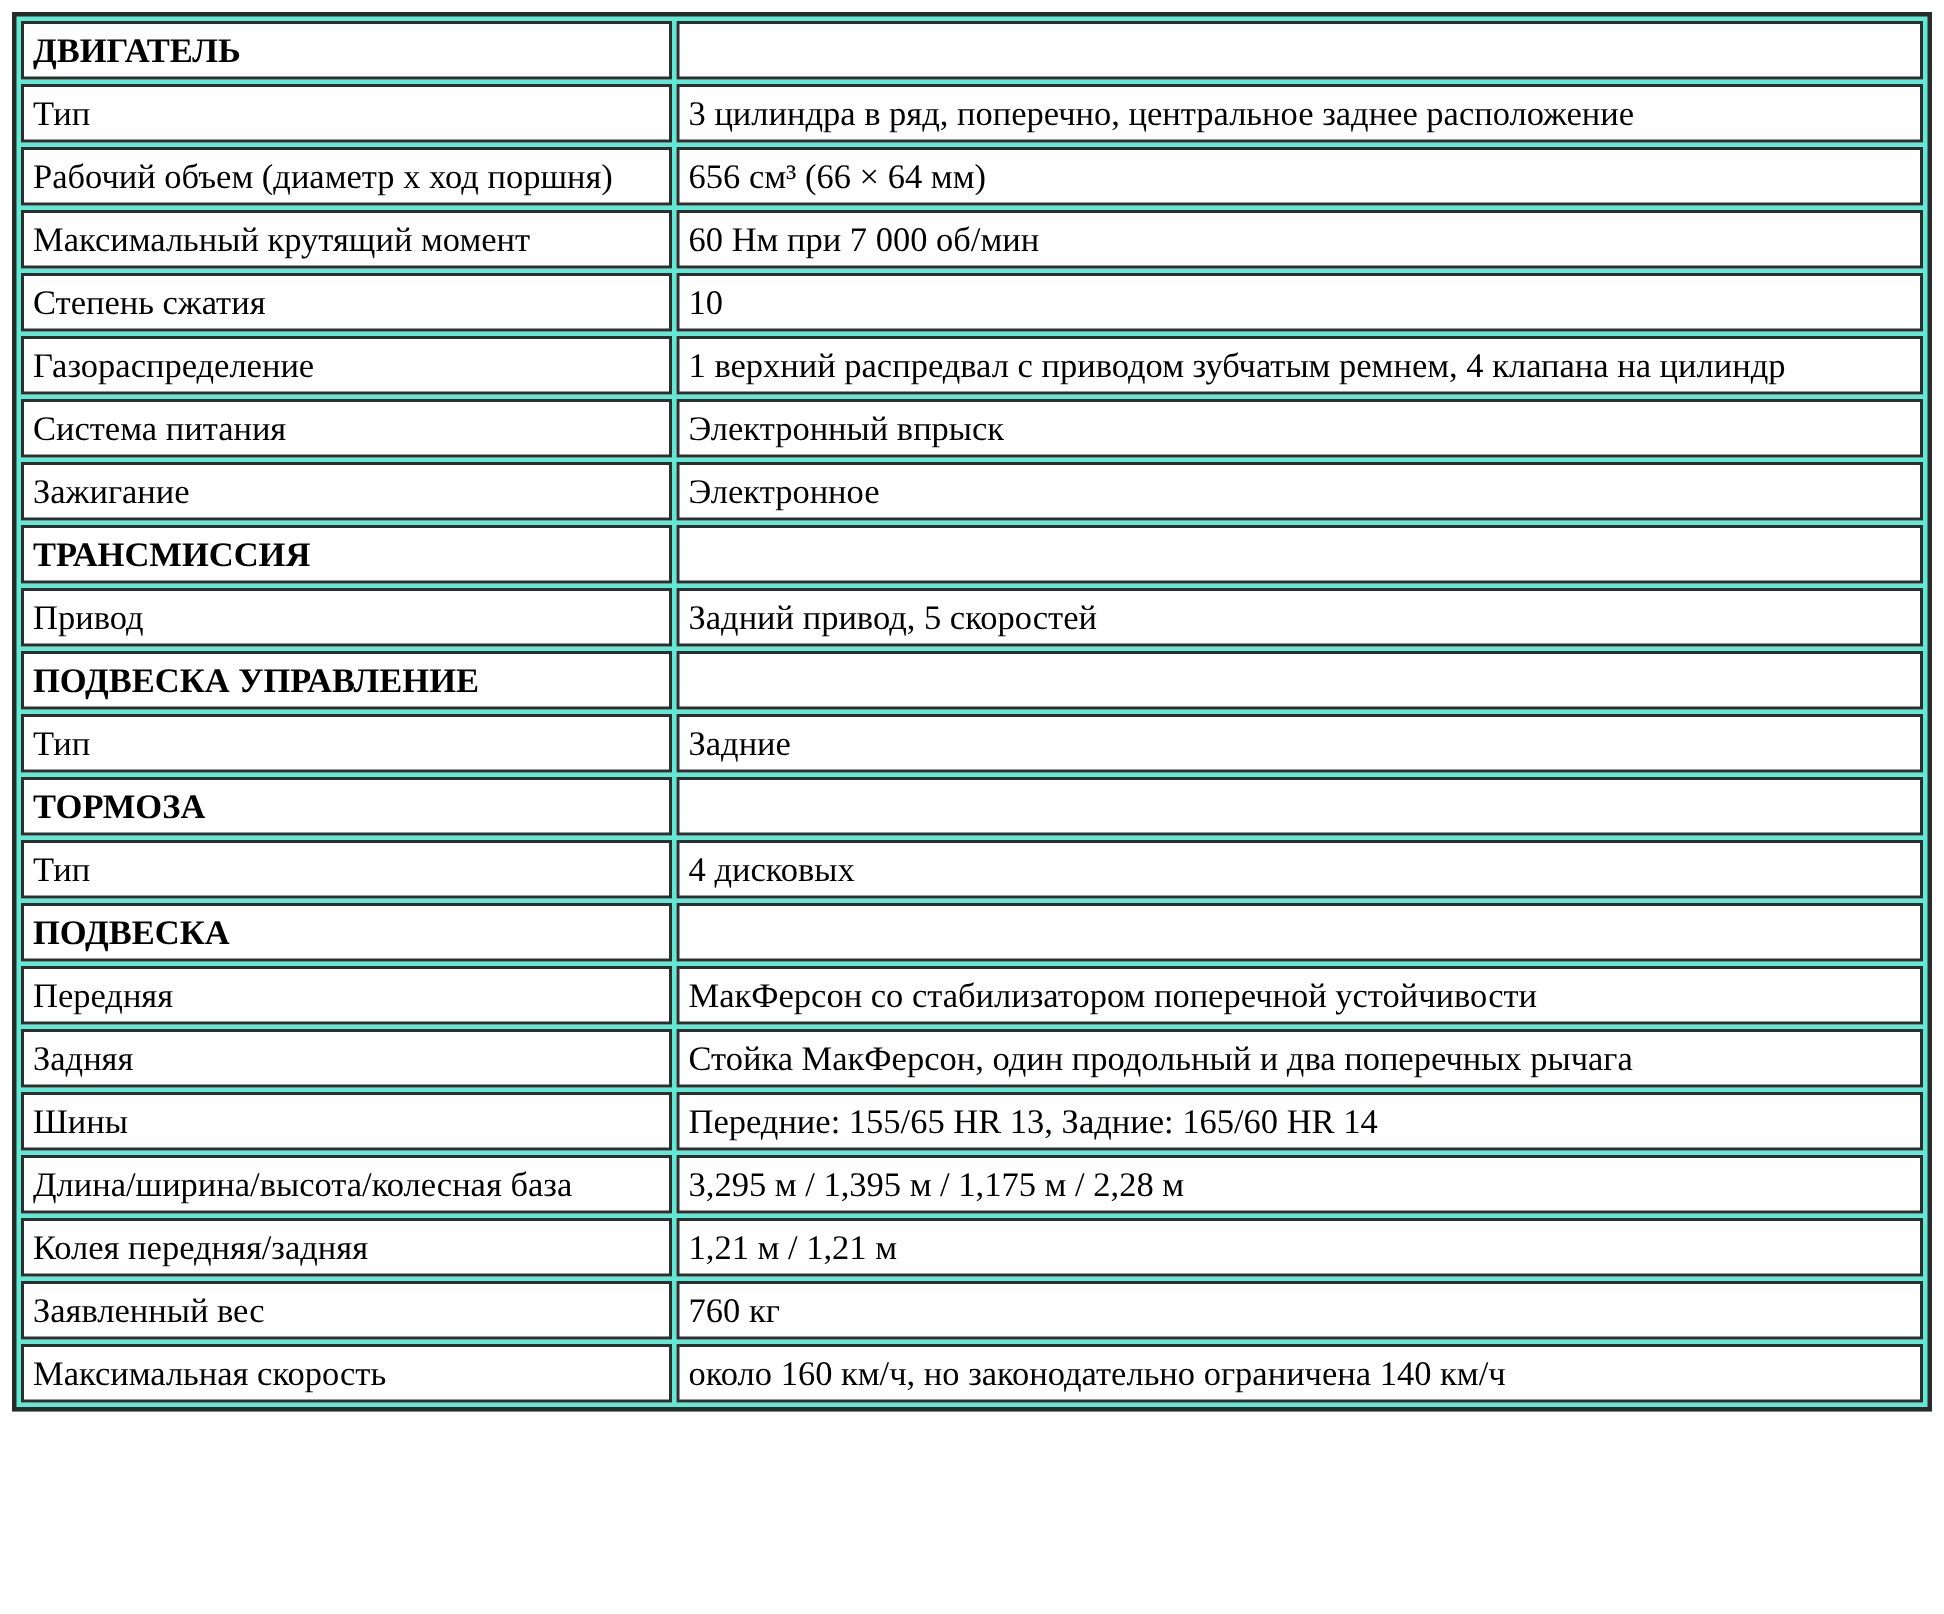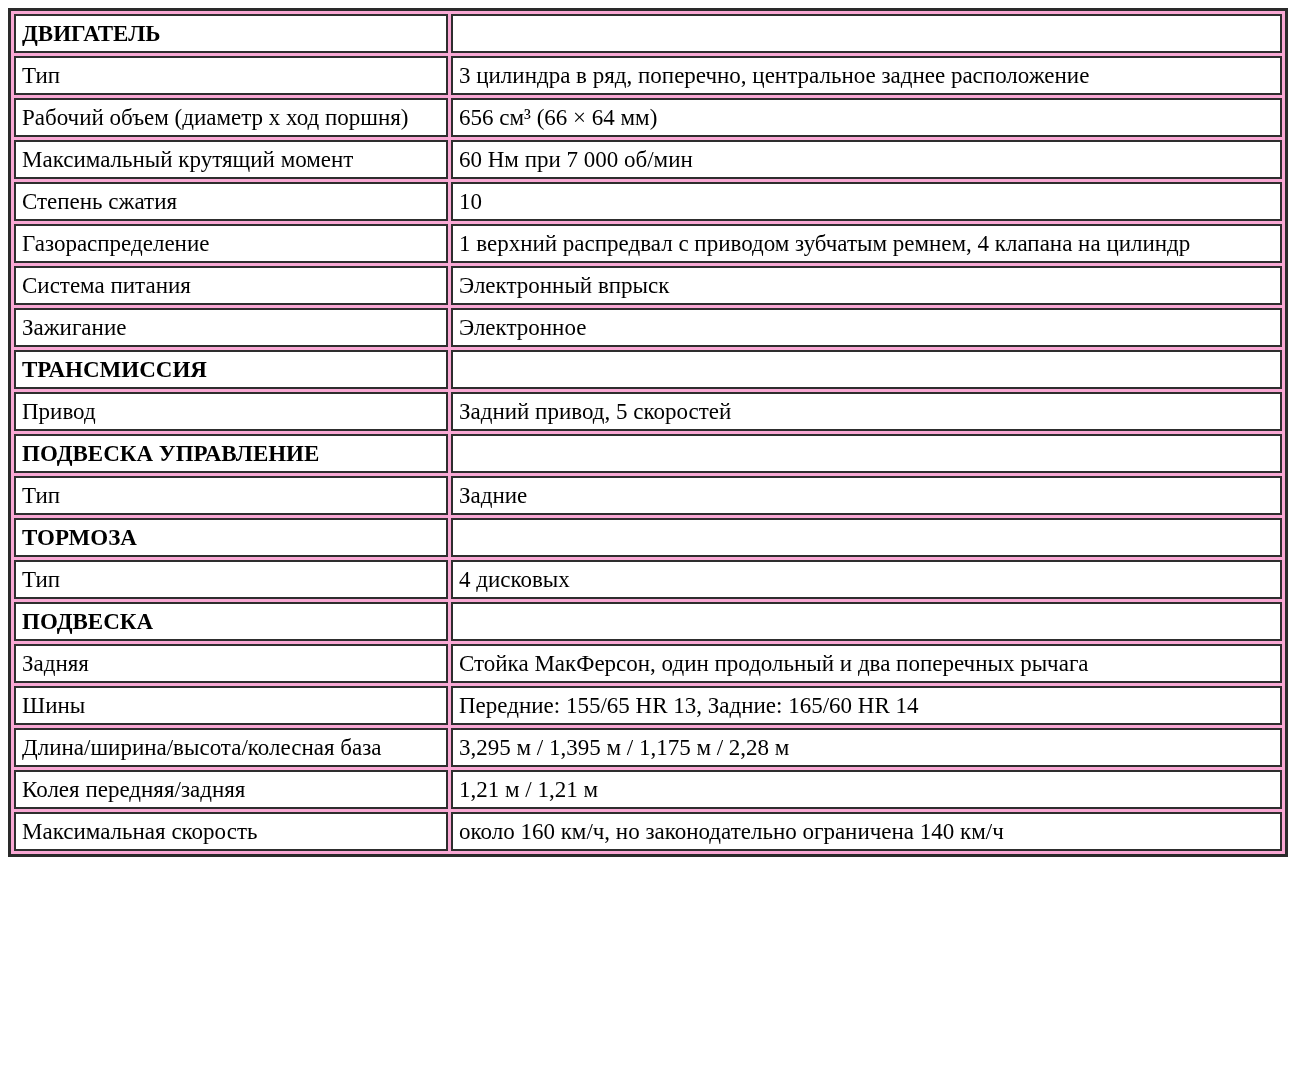--- a/index.html
+++ b/index.html
@@ -14,21 +14,21 @@
     font-family: "Liberation Serif", "DejaVu Serif", serif;
     color: #000000;
   }
   table.spec-table {
     margin: 8px;
     width: 1280px;
     border: 3px solid #2a2a2a;
     border-collapse: separate;
     border-spacing: 3px;
     table-layout: fixed;
-    background: #f9a8d4;
+    background: #5eead4;
   }
   col.col-label { width: 434px; }
   col.col-value { width: auto; }
   td.cell {
     border: 2px solid #2e2e2e;
     padding: 3px 6px;
     font-size: 23px;
     line-height: 29px;
     white-space: nowrap;
     overflow: hidden;
@@ -117,20 +117,24 @@
   <tr>
     <td class="cell label-cell">Тип</td>
     <td class="cell value-cell">4 дисковых</td>
   </tr>
 
   <tr class="section-row">
     <td class="cell label-cell">ПОДВЕСКА</td>
     <td class="cell value-cell"></td>
   </tr>
 
+  <tr>
+    <td class="cell label-cell">Передняя</td>
+    <td class="cell value-cell">МакФерсон со стабилизатором поперечной устойчивости</td>
+  </tr>
 
   <tr>
     <td class="cell label-cell">Задняя</td>
     <td class="cell value-cell">Стойка МакФерсон, один продольный и два поперечных рычага</td>
   </tr>
 
   <tr>
     <td class="cell label-cell">Шины</td>
     <td class="cell value-cell">Передние: 155/65 HR 13, Задние: 165/60 HR 14</td>
   </tr>
@@ -140,19 +144,23 @@
     <td class="cell label-cell">Длина/ширина/высота/колесная база</td>
     <td class="cell value-cell">3,295 м / 1,395 м / 1,175 м / 2,28 м</td>
   </tr>
 
   <tr>
     <td class="cell label-cell">Колея передняя/задняя</td>
     <td class="cell value-cell">1,21 м / 1,21 м</td>
   </tr>
 
 
+  <tr>
+    <td class="cell label-cell">Заявленный вес</td>
+    <td class="cell value-cell">760 кг</td>
+  </tr>
 
   <tr>
     <td class="cell label-cell">Максимальная скорость</td>
     <td class="cell value-cell">около 160 км/ч, но законодательно ограничена 140 км/ч</td>
   </tr>
 </tbody>
 </table>
 
 </body></html>

